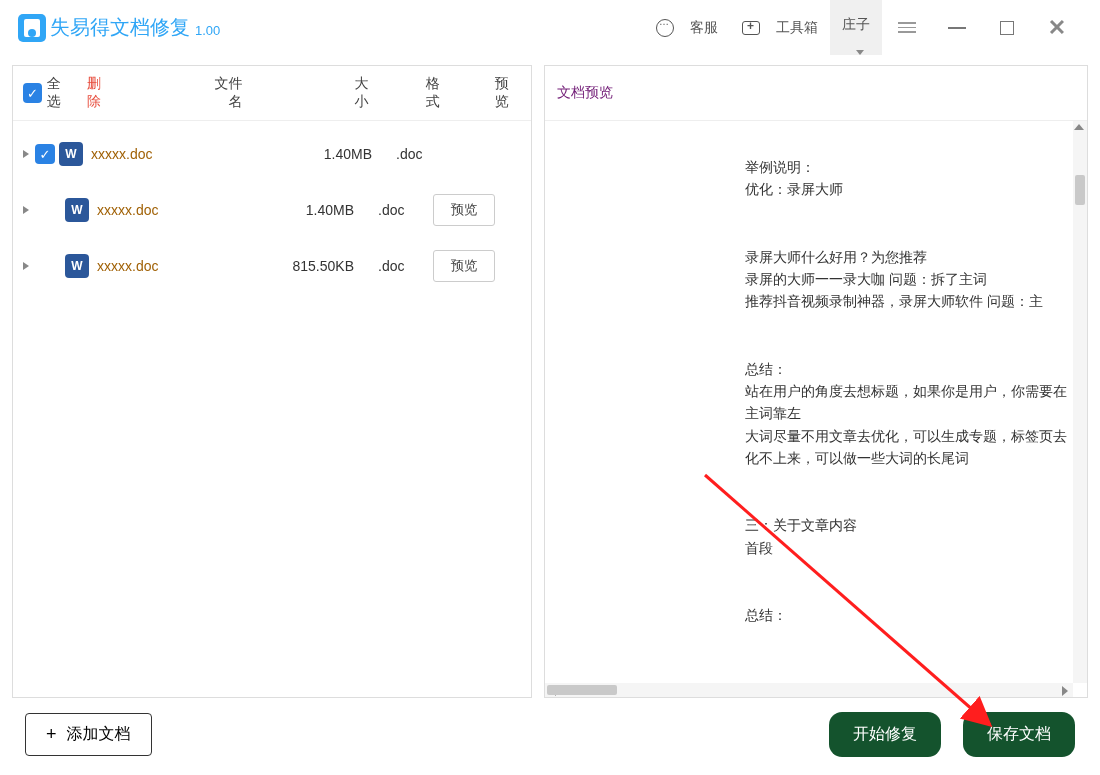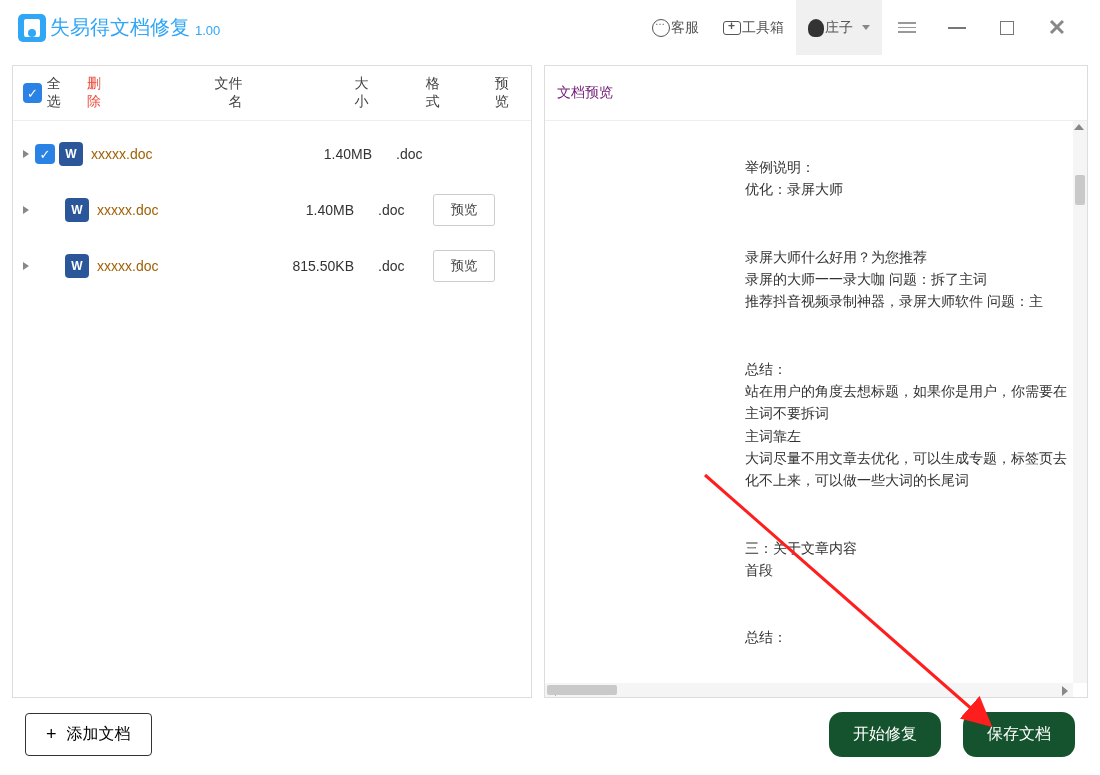--- a/index.html
+++ b/index.html
@@ -53,28 +53,28 @@
 .app-version {
   color: #30a6f6;
   font-size: 13px;
   margin-left: 5px;
   margin-top: 6px;
 }
 .title-spacer { flex: 1; }
 .top-item {
   display: flex;
   align-items: center;
-  gap: 1px;
+  gap: 16px;
   padding: 0 12px;
   color: #555;
   font-size: 14px;
   height: 55px;
   cursor: pointer;
 }
-.top-item.active { background: #f0f0f0; }
+.top-item.active { background: #f0f0f0; flex-direction: column; }
 .chat-icon {
   width: 18px; height: 18px; border: 1.8px solid #555; border-radius: 50%;
   position: relative;
 }
 .chat-icon::after {
   content: "…";
   position: absolute;
   top: -4px; left: 2px;
   font-size: 10px;
   letter-spacing: -1px;
@@ -380,21 +380,20 @@
         <p>优化：录屏大师</p>
         <p>&nbsp;</p>
         <p>&nbsp;</p>
         <p>录屏大师什么好用？为您推荐</p>
         <p>录屏的大师一一录大咖    问题：拆了主词</p>
         <p>推荐抖音视频录制神器，录屏大师软件        问题：主</p>
         <p>&nbsp;</p>
         <p>&nbsp;</p>
         <p>总结：</p>
         <p>站在用户的角度去想标题，如果你是用户，你需要在</p>
-        <p>主词不要拆词</p>
         <p>主词靠左</p>
         <p>大词尽量不用文章去优化，可以生成专题，标签页去</p>
         <p>化不上来，可以做一些大词的长尾词</p>
         <p>&nbsp;</p>
         <p>&nbsp;</p>
         <p>三：关于文章内容</p>
         <p>首段</p>
         <p>&nbsp;</p>
         <p>&nbsp;</p>
         <p>总结：</p>

